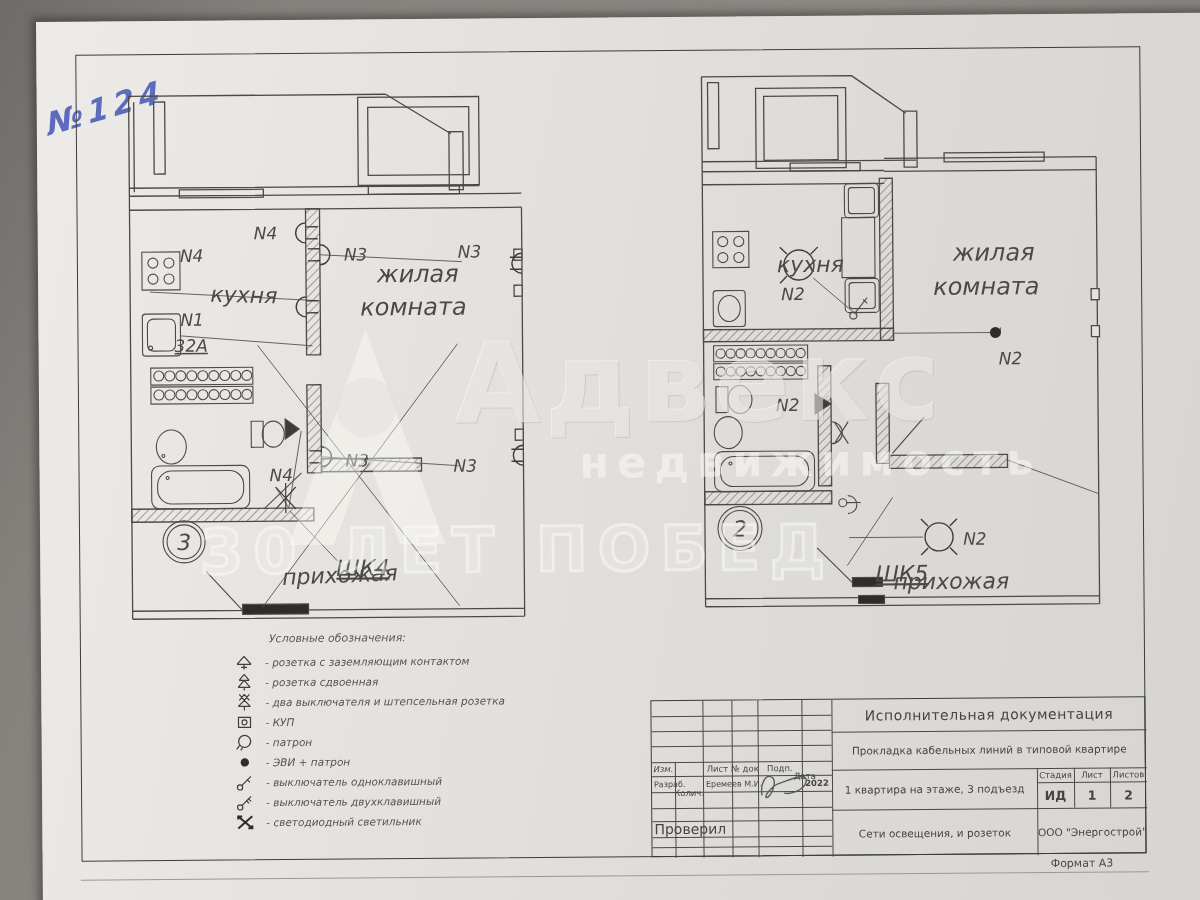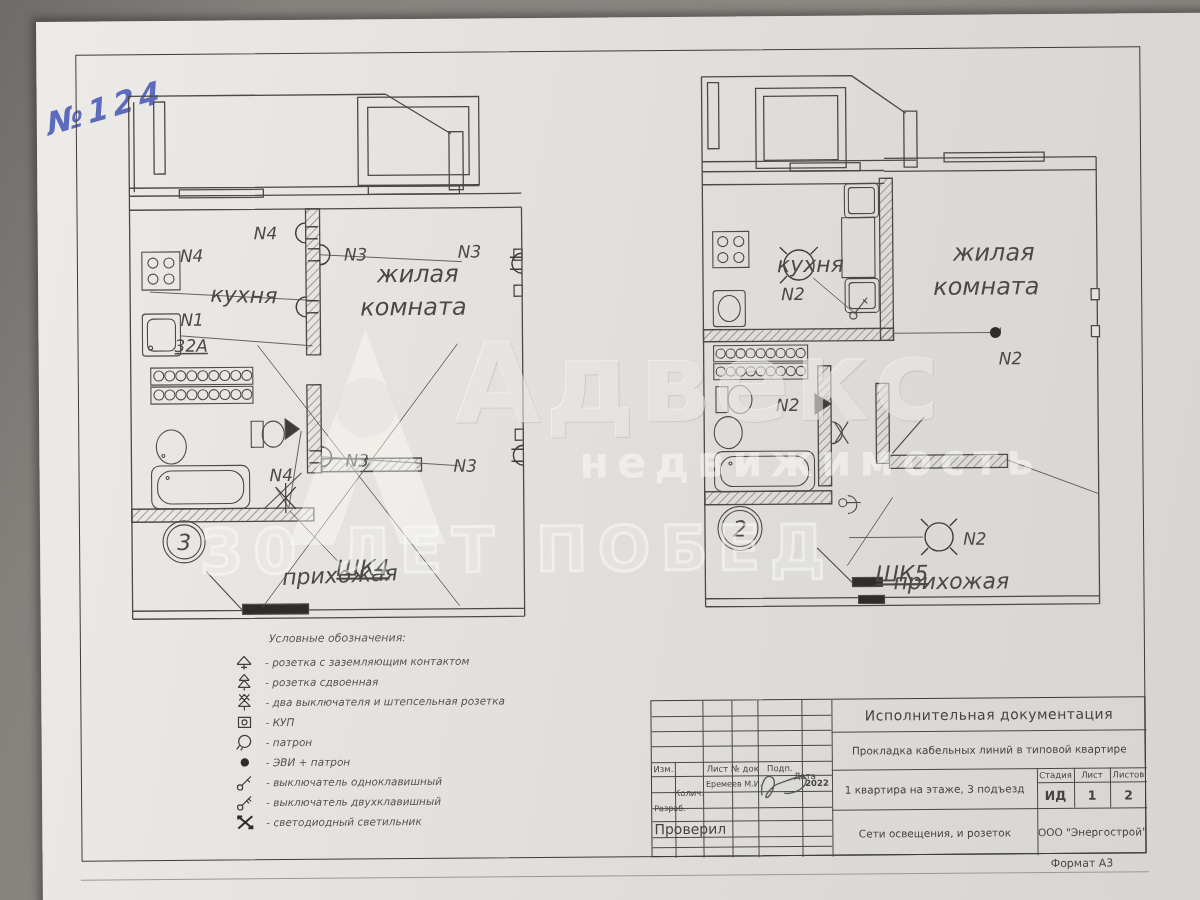--- a/index.html
+++ b/index.html
@@ -439,28 +439,28 @@
     <div class="hline" style="left:0; top:107px; width:180px;"></div>
     <div class="hline" style="left:0; top:120px; width:180px;"></div>
     <div class="hline" style="left:0; top:136px; width:180px;"></div>
     <div class="hline" style="left:0; top:146px; width:180px;"></div>
 
     <div class="hline" style="left:180px; top:32px; width:315px;"></div>
     <div class="hline" style="left:180px; top:70px; width:315px;"></div>
     <div class="hline" style="left:385px; top:84px; width:110px;"></div>
     <div class="hline" style="left:180px; top:110px; width:315px;"></div>
 
-    <div class="tb-cell" style="left:0; top:61px; width:23px; height:14px;">Изм.</div>
+    <div class="tb-cell" style="left:0; top:61px; width:23px; height:14px;font-style:italic;">Изм.</div>
     <div class="tb-cell" style="left:23px; top:61px; width:28px; height:14px;margin-top:24px;">Колич.</div>
     <div class="tb-cell" style="left:51px; top:61px; width:29px; height:14px;">Лист</div>
     <div class="tb-cell" style="left:80px; top:61px; width:26px; height:14px;">№ док</div>
     <div class="tb-cell" style="left:106px; top:61px; width:44px; height:14px;">Подп.</div>
     <div class="tb-cell" style="left:138px; top:61px; width:30px; height:30px;">Дата</div>
 
-    <div class="tb-cell tb-left" style="left:0; top:75px; width:23px; height:16px; font-size:8px;margin-top:24px;">Разраб.</div>
+    <div class="tb-cell tb-left" style="left:0; top:75px; width:23px; height:16px; font-size:8px;">Разраб.</div>
     <div class="tb-cell tb-left" style="left:52px; top:75px; width:54px; height:16px; font-size:8px;">Еремеев М.И.</div>
     <div class="tb-cell" style="left:150px; top:75px; width:30px; height:16px;font-weight:bold;">2022</div>
     <div class="tb-cell tb-left" style="left:0; top:120px; width:40px; height:16px; font-size:14px;">Проверил</div>
 
     <svg class="signature" style="left:98px; top:55px;" width="70" height="48" viewBox="0 0 70 48">
       <path d="M12,40 C10,28 16,18 22,22 C28,26 20,44 16,42 C14,41 22,30 30,28 C42,24 54,18 56,24 C58,32 44,40 34,38" stroke="#5a5a60" stroke-width="1.4" fill="none"></path>
     </svg>
 
     <div class="tb-cell tb-doc" style="left:180px; top:0; width:315px; height:32px;">Исполнительная документация</div>
     <div class="tb-cell tb-sub" style="left:180px; top:32px; width:315px; height:38px;">Прокладка кабельных линий в типовой квартире</div>

